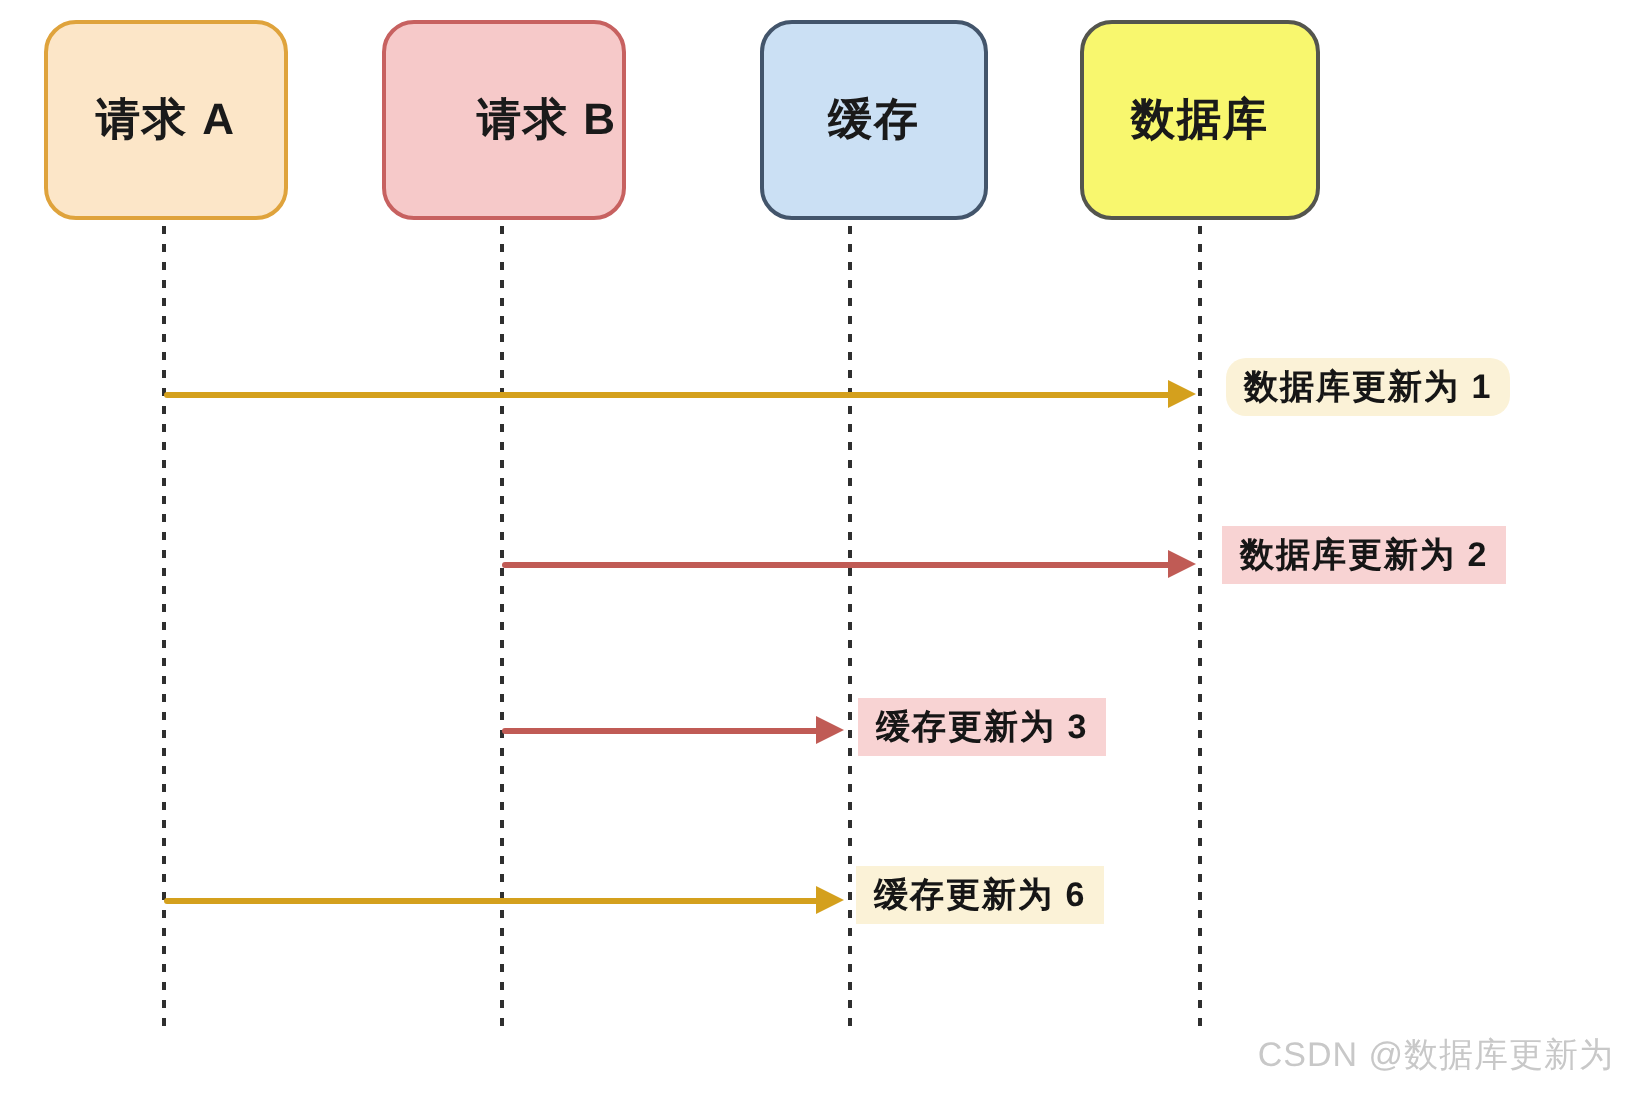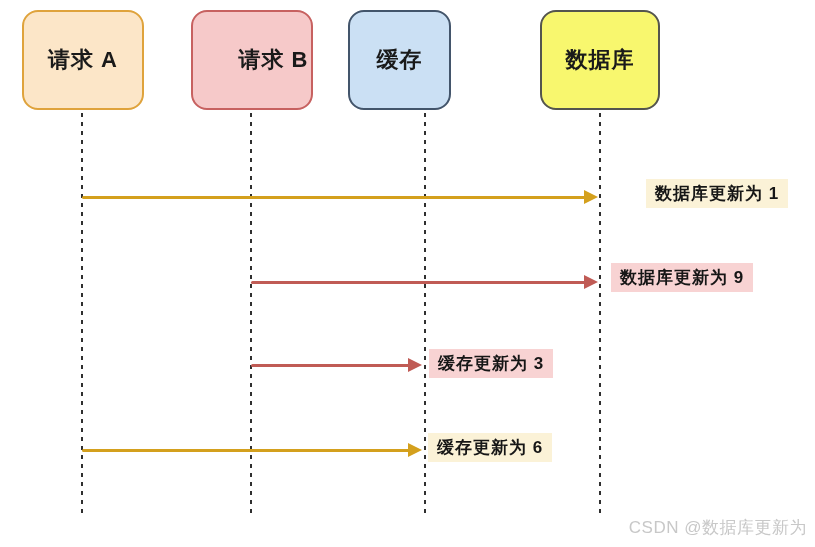--- a/index.html
+++ b/index.html
@@ -10,21 +10,21 @@
   }
   
   .actor {
     position:absolute; top:10px; height:100px; border-radius:16px;
     border:2px solid #888; display:flex; align-items:center; justify-content:center;
     box-sizing:border-box; font-size:22px; font-weight:600; color:#1a1a1a;
     letter-spacing:1px;
   }
   .actor-a   { left:22px;  width:122px; }
   .actor-b   { left:191px; width:122px;padding-left:43px; }
-  .actor-c   { left:348px; width:103px; }
+  .actor-c   { left:380px; width:114px; }
   .actor-d   { left:540px; width:120px; }
   
   .lifeline {
     position:absolute; top:113px; height:405px; width:2px;
     background:repeating-linear-gradient(180deg,#2f2f2f 0 4px,transparent 4px 9px);
   }
   .lifeline-a { left:81px; }
   .lifeline-b { left:250px; }
   .lifeline-c { left:424px; }
   .lifeline-d { left:599px; }
@@ -40,21 +40,21 @@
   }
   .arrow-1 { left:82px;  top:190px; width:516px; }
   .arrow-2 { left:251px; top:275px; width:347px; }
   .arrow-3 { left:251px; top:358px; width:171px; }
   .arrow-4 { left:82px;  top:443px; width:340px; }
   
   .msg-label {
     position:absolute; padding:3px 9px; font-size:17px; font-weight:600;
     color:#161616; letter-spacing:1px; white-space:nowrap;
   }
-  .msg-label-1 { left:646px; top:179px; }
+  .msg-label-1 { left:613px; top:179px;border-radius:10px; }
   .msg-label-2 { left:611px; top:263px; }
   .msg-label-3 { left:429px; top:349px; }
   .msg-label-4 { left:428px; top:433px; }
   
   .watermark {
     position:absolute; right:8px; top:516px; font-size:17px;
     color:#c8c8c8; letter-spacing:0.5px;
   }
 </style>
 </head>
@@ -91,19 +91,19 @@
   <div class="arrow arrow-3">
     <div class="shaft" style="background: rgb(192, 91, 85);"></div>
     <div class="head" style="border-left-color: rgb(192, 91, 85);"></div>
   </div>
   <div class="arrow arrow-4">
     <div class="shaft" style="background: rgb(212, 160, 29);"></div>
     <div class="head" style="border-left-color: rgb(212, 160, 29);"></div>
   </div>
 
   <div class="msg-label msg-label-1" style="background: rgb(251, 242, 215);">数据库更新为 1</div>
-  <div class="msg-label msg-label-2" style="background: rgb(248, 211, 211);">数据库更新为 9</div>
+  <div class="msg-label msg-label-2" style="background: rgb(248, 211, 211);">数据库更新为 2</div>
   <div class="msg-label msg-label-3" style="background: rgb(248, 211, 211);">缓存更新为 3</div>
   <div class="msg-label msg-label-4" style="background: rgb(251, 242, 215);">缓存更新为 6</div>
 
   <div class="watermark" style="color: rgb(200, 200, 200);">CSDN @数据库更新为</div>
 
 </div>
 
 </body></html>

